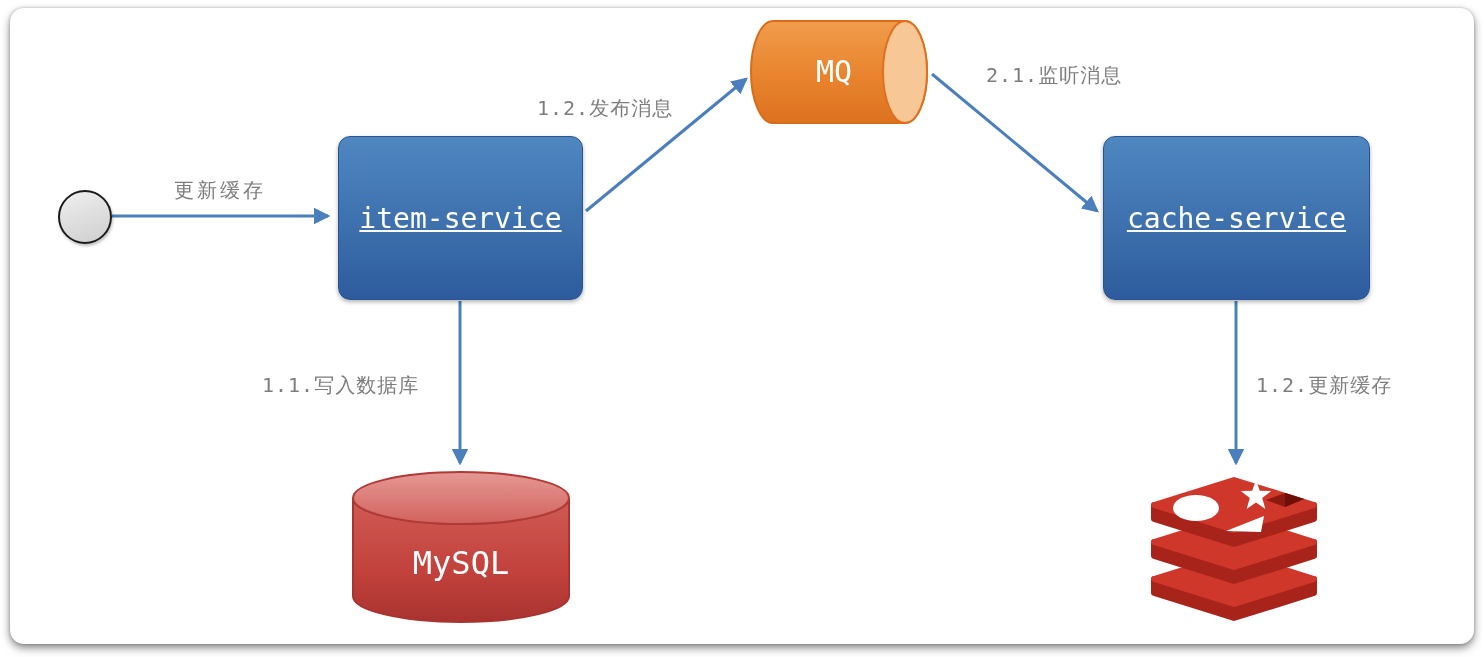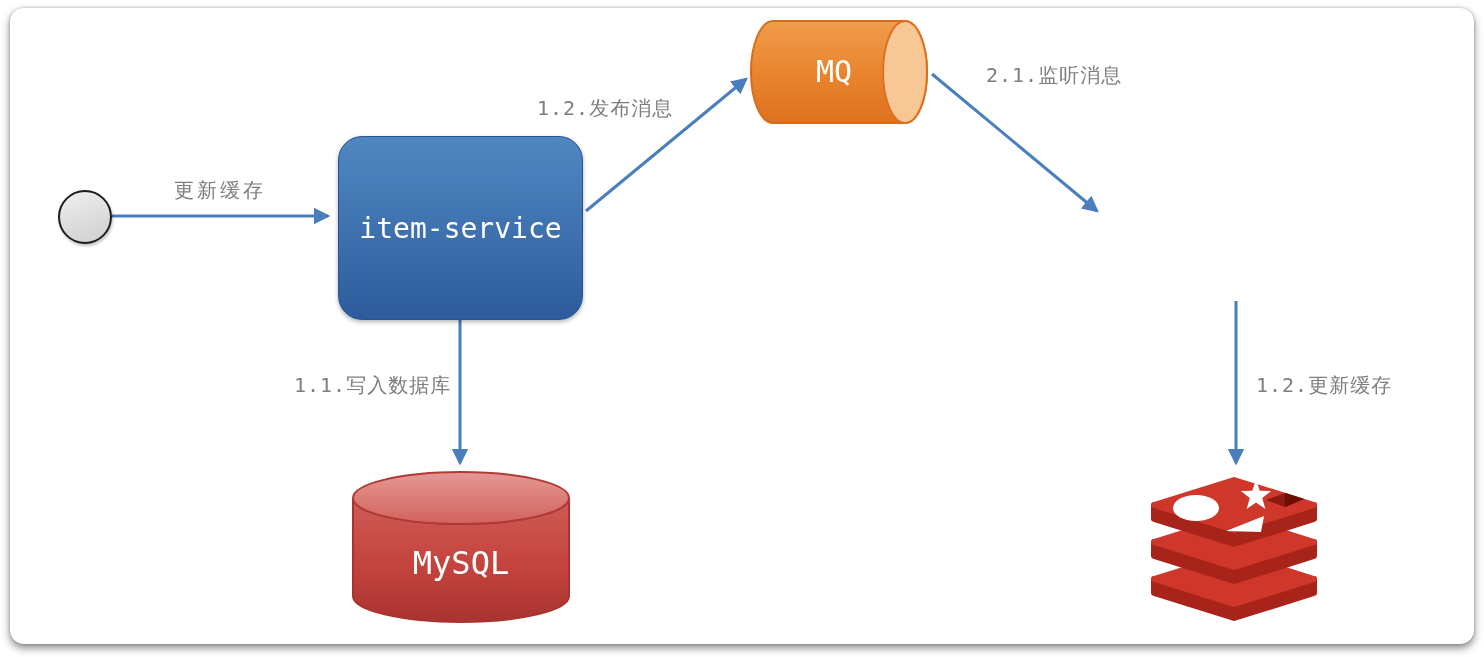--- a/index.html
+++ b/index.html
@@ -34,49 +34,50 @@
   .start-circle {
     left: 58px; top: 190px;
     width: 50px; height: 50px;
     border-radius: 50%;
     background: linear-gradient(160deg, #f0f0f0 0%, #e0e0e0 45%, #cfcfcf 100%);
     border: 2px solid #1c1c1c;
     box-shadow: 1px 2px 3px rgba(0,0,0,0.25);
   }
 
   .service-box {
-    height: 184px;
-    border-radius: 24px;
+    height: 164px;
+    border-radius: 12px;
     background: linear-gradient(180deg, #4f87c1 0%, #3d70ad 55%, #2d5b9d 100%);
     border: 1px solid #2a5391;
     box-shadow: 0 2px 4px rgba(0,0,0,0.3);
     color: #ffffff;
     font-family: "DejaVu Sans Mono", "Liberation Mono", monospace;
     font-size: 28px;
     display: flex;
     align-items: center;
     justify-content: center;
     box-sizing: border-box;
+    text-decoration: underline;
   }
   .item-box  { left: 338px; top: 136px; width: 245px; }
   .cache-box { left: 1103px; top: 136px; width: 267px; }
 
   .edge-label {
     position: absolute;
     z-index: 3;
     color: #7d7d7d;
     font-family: "DejaVu Sans Mono", "DejaVu Sans", monospace, sans-serif;
     font-size: 20px;
     letter-spacing: 1px;
     white-space: nowrap;
   }
   .lbl-edit    { left: 174px;  top: 177px; letter-spacing: 3px; }
   .lbl-publish { left: 537px;  top: 62px; margin-top: 33px; }
   .lbl-listen  { left: 986px;  top: 62px; }
-  .lbl-write   { left: 294px;  top: 372px; }
+  .lbl-write   { left: 262px;  top: 372px; }
   .lbl-update  { left: 1256px; top: 372px; }
 
   .mq-svg    { left: 748px;  top: 18px;  width: 182px; height: 108px; }
   .mysql-svg { left: 350px;  top: 470px; width: 222px; height: 154px; }
   .redis-svg { left: 1146px; top: 474px; width: 180px; height: 152px; }
 
   .cyl-text {
     font-family: "DejaVu Sans Mono", "Liberation Mono", monospace;
     fill: #ffffff;
   }
@@ -102,20 +103,23 @@
       <line x1="1236" y1="301" x2="1236" y2="463" marker-end="url(#arrowhead)"></line>
     </g>
   </svg>
 
   <div class="node start-circle"></div>
 
   <div class="node service-box item-box">
     <span>item-service</span>
   </div>
 
+  <div class="node service-box cache-box">
+    <span>cache-service</span>
+  </div>
 
   <svg class="node mq-svg" viewBox="0 0 182 108">
     <defs>
       <linearGradient id="mqBody" x1="0" y1="0" x2="0" y2="1">
         <stop offset="0%" stop-color="#f19c4d"></stop>
         <stop offset="55%" stop-color="#e8832c"></stop>
         <stop offset="100%" stop-color="#dd7120"></stop>
       </linearGradient>
     </defs>
     <path d="M 25,3 L 157,3 A 22,51 0 0 1 157,105 L 25,105 A 22,51 0 0 1 25,3 Z" fill="url(#mqBody)" stroke="#d96c18" stroke-width="2"></path>

